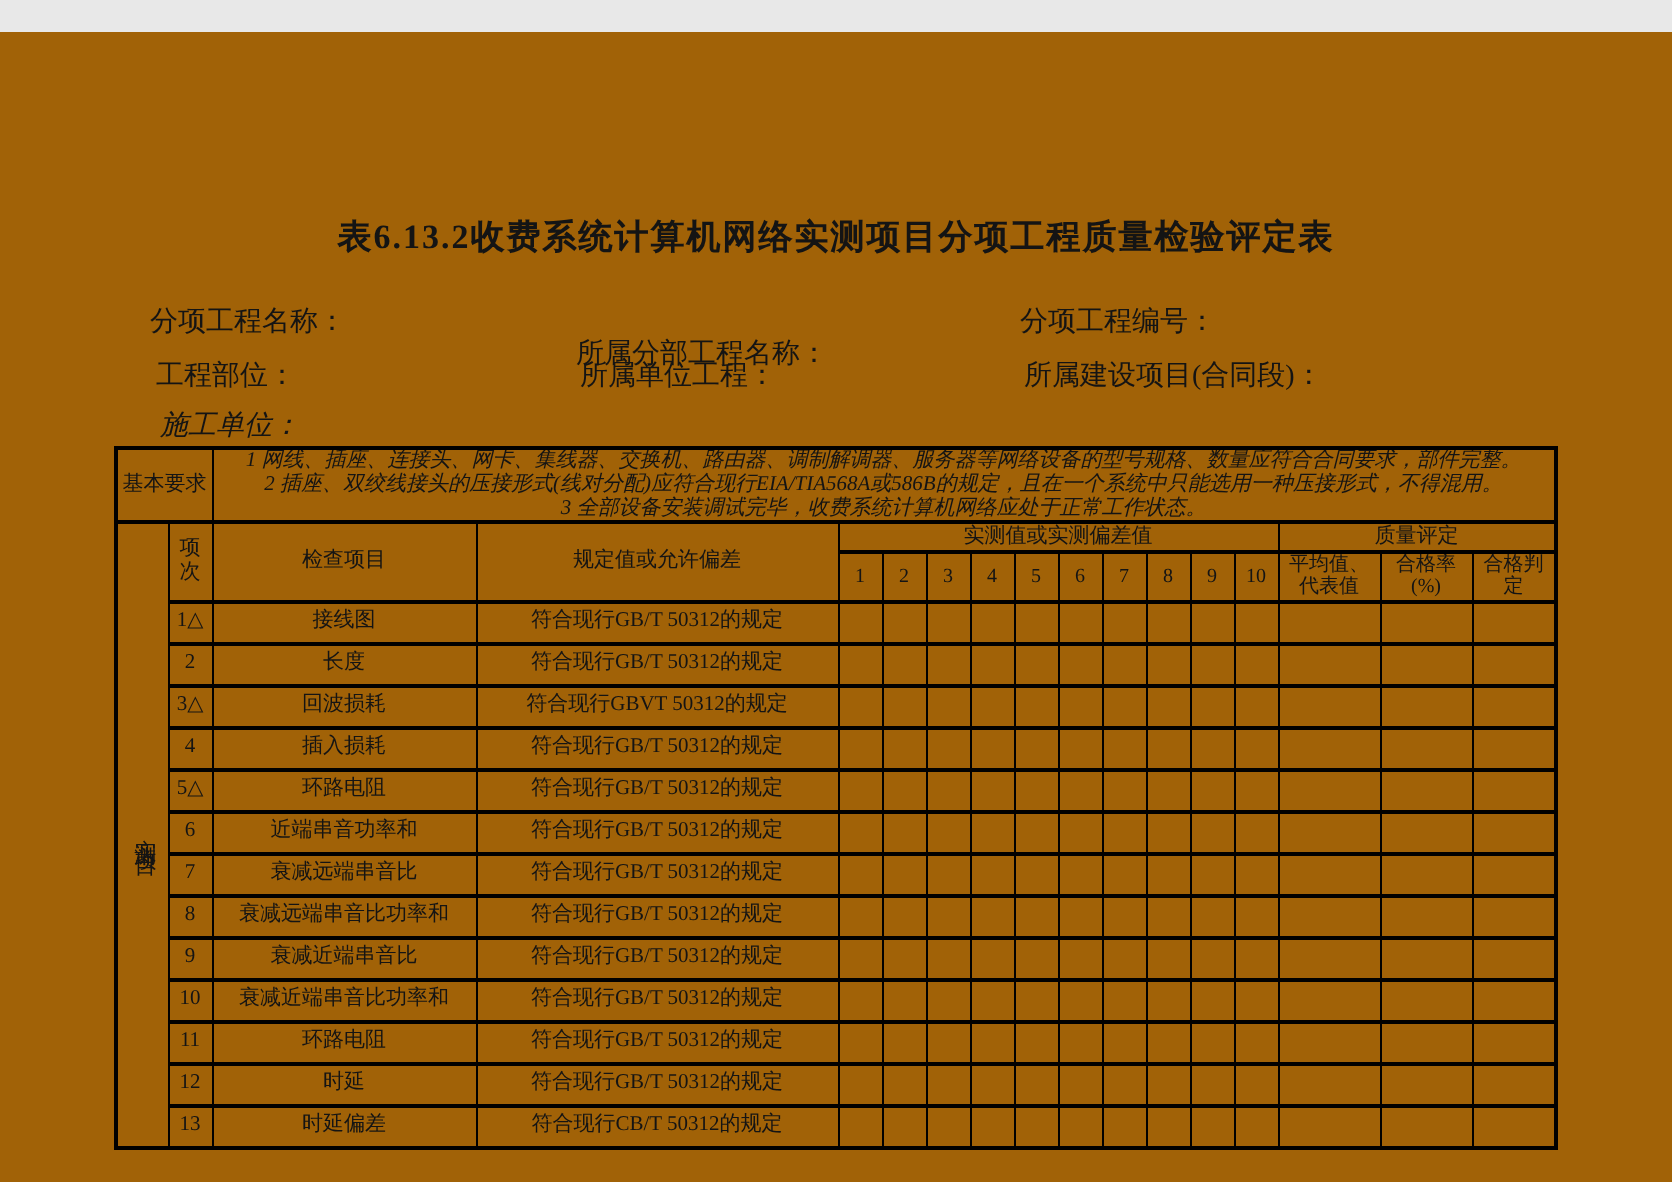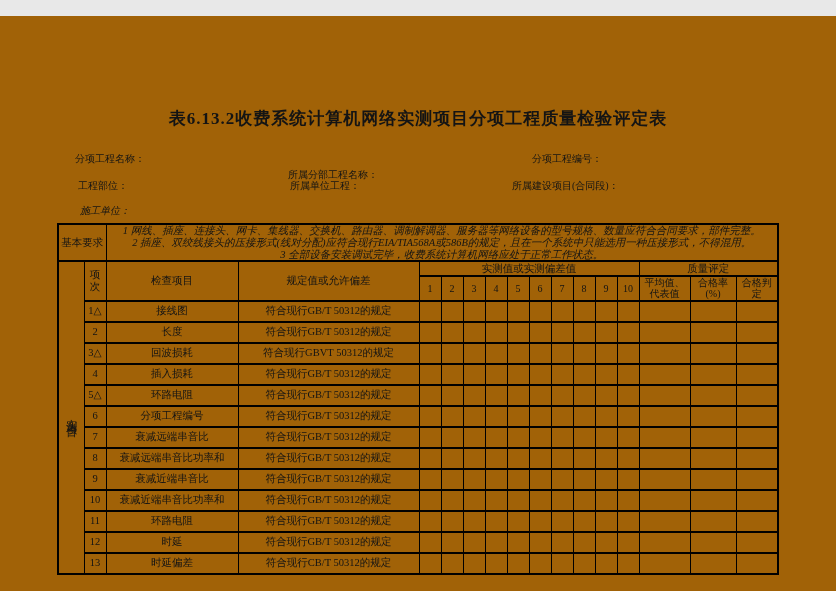--- a/index.html
+++ b/index.html
@@ -5,21 +5,21 @@
   html,body { margin:0; padding:0; background:#e8e8e8; }
   .page {
     position:relative; width:836px; height:591px; margin:16px auto;
     background:#a16207; font-family:"Liberation Serif", serif; color:#141414;
     overflow:hidden;
   }
   .title {
     position:absolute; top:91px; left:0; width:100%;
     text-align:center; font-size:17px; font-weight:bold; letter-spacing:1px;
   }
-  .ffield { position:absolute; font-size:10px; white-space:nowrap; }
+  .ffield { position:absolute; font-size:14px; white-space:nowrap; }
 
   table.main {
     position:absolute; left:57px; top:207px; width:720px;
     border-collapse:collapse; table-layout:fixed;
     border:2px solid #000;
   }
   table.main td {
     border-left:1px solid #000; border-right:1px solid #000;
     border-top:2px solid #000; border-bottom:2px solid #000;
     font-size:10.5px; line-height:1.12; padding:0 2px;
@@ -40,21 +40,21 @@
 </style>
 </head>
 <body>
 
 <div class="page">
 
   <div class="title">表6.13.2收费系统计算机网络实测项目分项工程质量检验评定表</div>
 
   <span class="ffield" style="left:75px;top:136px;">分项工程名称：</span>
   <span class="ffield" style="left:288px;top:152px;font-family:Liberation Serif, serif;">所属分部工程名称：</span>
-  <span class="ffield" style="left:532px;top:136px;">分项工程编号：</span>
+  <span class="ffield" style="left:510px;top:136px;">分项工程编号：</span>
   <span class="ffield" style="left:78px;top:163px;">工程部位：</span>
   <span class="ffield" style="left:290px;top:163px;">所属单位工程：</span>
   <span class="ffield" style="left:512px;top:163px;">所属建设项目(合同段)：</span>
   <span class="ffield" style="left:80px;top:188px;font-style:italic;">施工单位：</span>
 
   <table class="main">
     <colgroup>
       <col style="width:26px">
         <col style="width:22px">
         <col style="width:132px">
@@ -196,21 +196,21 @@
           <td></td>
           <td></td>
           <td></td>
           <td></td>
       <td></td>
           <td></td>
           <td></td>
     </tr>
     <tr class="dr">
       <td>6</td>
-      <td class="l">分项工程编号</td>
+      <td class="l">近端串音功率和</td>
       <td class="l">符合现行GB/T 50312的规定</td>
       <td></td>
           <td></td>
           <td></td>
           <td></td>
           <td></td>
           <td></td>
           <td></td>
           <td></td>
           <td></td>

